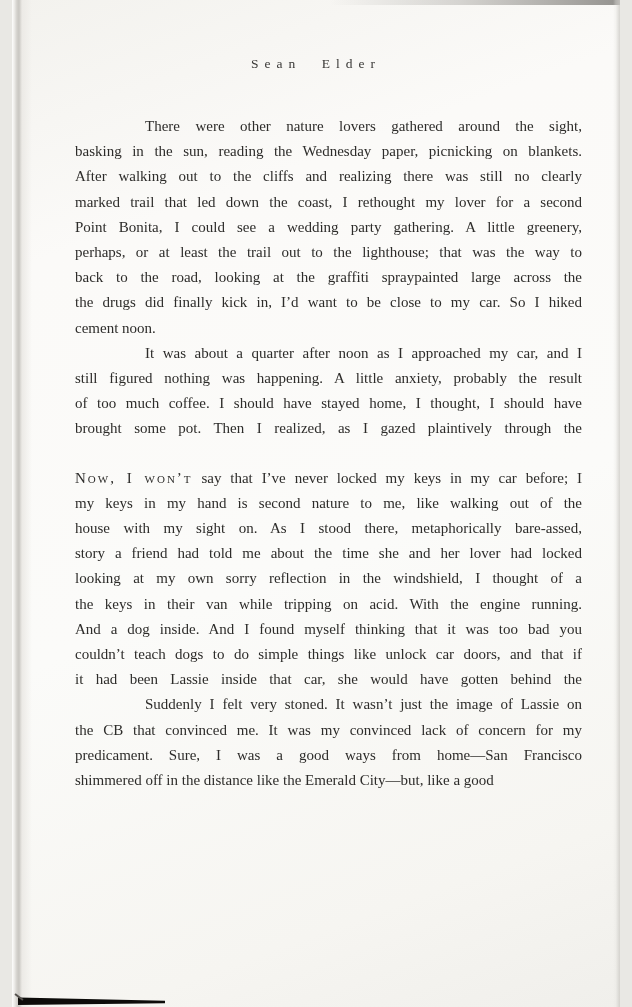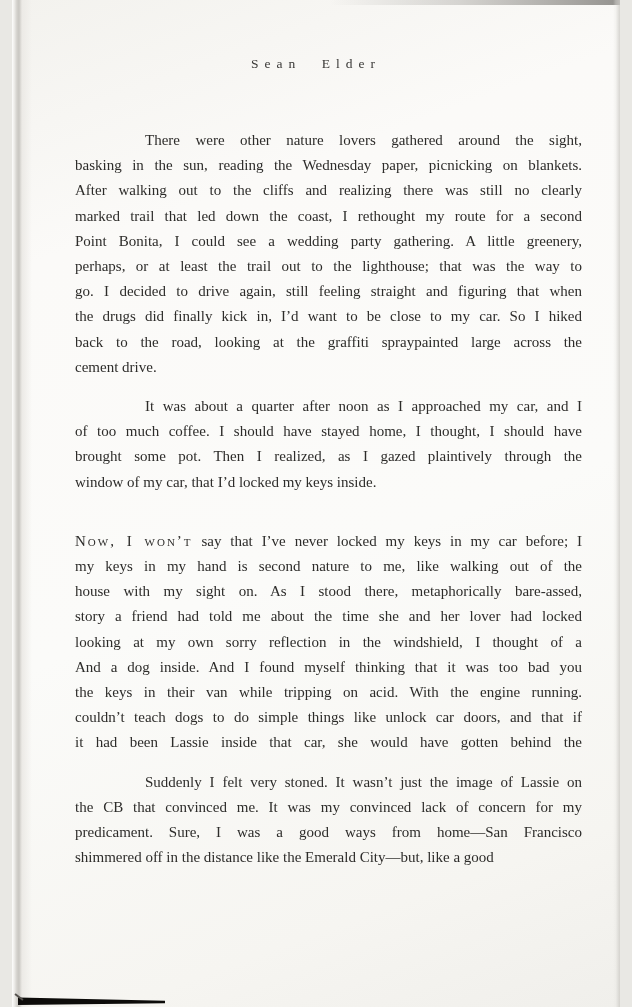--- a/index.html
+++ b/index.html
@@ -53,27 +53,27 @@
     color: #393836;
   }
   
   .body-text {
     position: absolute;
     top: 114px; left: 63px; width: 507px;
     font-size: 15px;
     line-height: 25.2px;
     color: #2d2c2a;
   }
-  .para.section-break { margin-top: 34px; }
+  .para.section-break { margin-top: 24px; }
   .line {
     text-align: justify;
     text-align-last: justify;
   }
   .line.last { text-align-last: left; }
-  .para.indent .line:first-child { padding-left: 70px; margin-top: 14px; }
+  .para.indent .line:first-child { padding-left: 70px; }
   .sc {
     font-variant: small-caps;
     letter-spacing: 2px;
   }
   
   .folio {
     position: absolute;
     top: 961px; left: 0; width: 100%;
     text-align: center;
     font-family: Liberation Mono, monospace;
@@ -92,42 +92,41 @@
   <div class="edge-left"></div>
   <div class="edge-right"></div>
 
   <div class="running-head">Sean Elder</div>
 
   <div class="body-text">
       <div class="para indent">
         <div class="line">There were other nature lovers gathered around the sight,</div>
         <div class="line">basking in the sun, reading the Wednesday paper, picnicking on blankets.</div>
         <div class="line">After walking out to the cliffs and realizing there was still no clearly</div>
-        <div class="line">marked trail that led down the coast, I rethought my route for a second</div>
+        <div class="line">marked trail that led down the coast, I rethought my lover for a second</div>
         <div class="line">Point Bonita, I could see a wedding party gathering. A little greenery,</div>
         <div class="line">perhaps, or at least the trail out to the lighthouse; that was the way to</div>
-        <div class="line">go. I decided to drive again, still feeling straight and figuring that when</div>
+        <div class="line">back to the road, looking at the graffiti spraypainted large across the</div>
         <div class="line">the drugs did finally kick in, I’d want to be close to my car. So I hiked</div>
-        <div class="line">back to the road, looking at the graffiti spraypainted large across the</div>
-        <div class="line last">cement drive.</div>
+        <div class="line last">cement noon.</div>
       </div>
       <div class="para indent">
         <div class="line">It was about a quarter after noon as I approached my car, and I</div>
+        <div class="line">still figured nothing was happening. A little anxiety, probably the result</div>
         <div class="line">of too much coffee. I should have stayed home, I thought, I should have</div>
         <div class="line">brought some pot. Then I realized, as I gazed plaintively through the</div>
-        <div class="line last">window of my car, that I’d locked my keys inside.</div>
       </div>
       <div class="para section-break">
         <div class="line"><span class="sc">Now, I won’t</span> say that I’ve never locked my keys in my car before; I</div>
         <div class="line">my keys in my hand is second nature to me, like walking out of the</div>
         <div class="line">house with my sight on. As I stood there, metaphorically bare-assed,</div>
         <div class="line">story a friend had told me about the time she and her lover had locked</div>
         <div class="line">looking at my own sorry reflection in the windshield, I thought of a</div>
+        <div class="line">the keys in their van while tripping on acid. With the engine running.</div>
         <div class="line">And a dog inside. And I found myself thinking that it was too bad you</div>
-        <div class="line">the keys in their van while tripping on acid. With the engine running.</div>
         <div class="line">couldn’t teach dogs to do simple things like unlock car doors, and that if</div>
         <div class="line">it had been Lassie inside that car, she would have gotten behind the</div>
       </div>
       <div class="para indent">
         <div class="line">Suddenly I felt very stoned. It wasn’t just the image of Lassie on</div>
         <div class="line">the CB that convinced me. It was my convinced lack of concern for my</div>
         <div class="line">predicament. Sure, I was a good ways from home—San Francisco</div>
         <div class="line last">shimmered off in the distance like the Emerald City—but, like a good</div>
       </div>
     </div>

